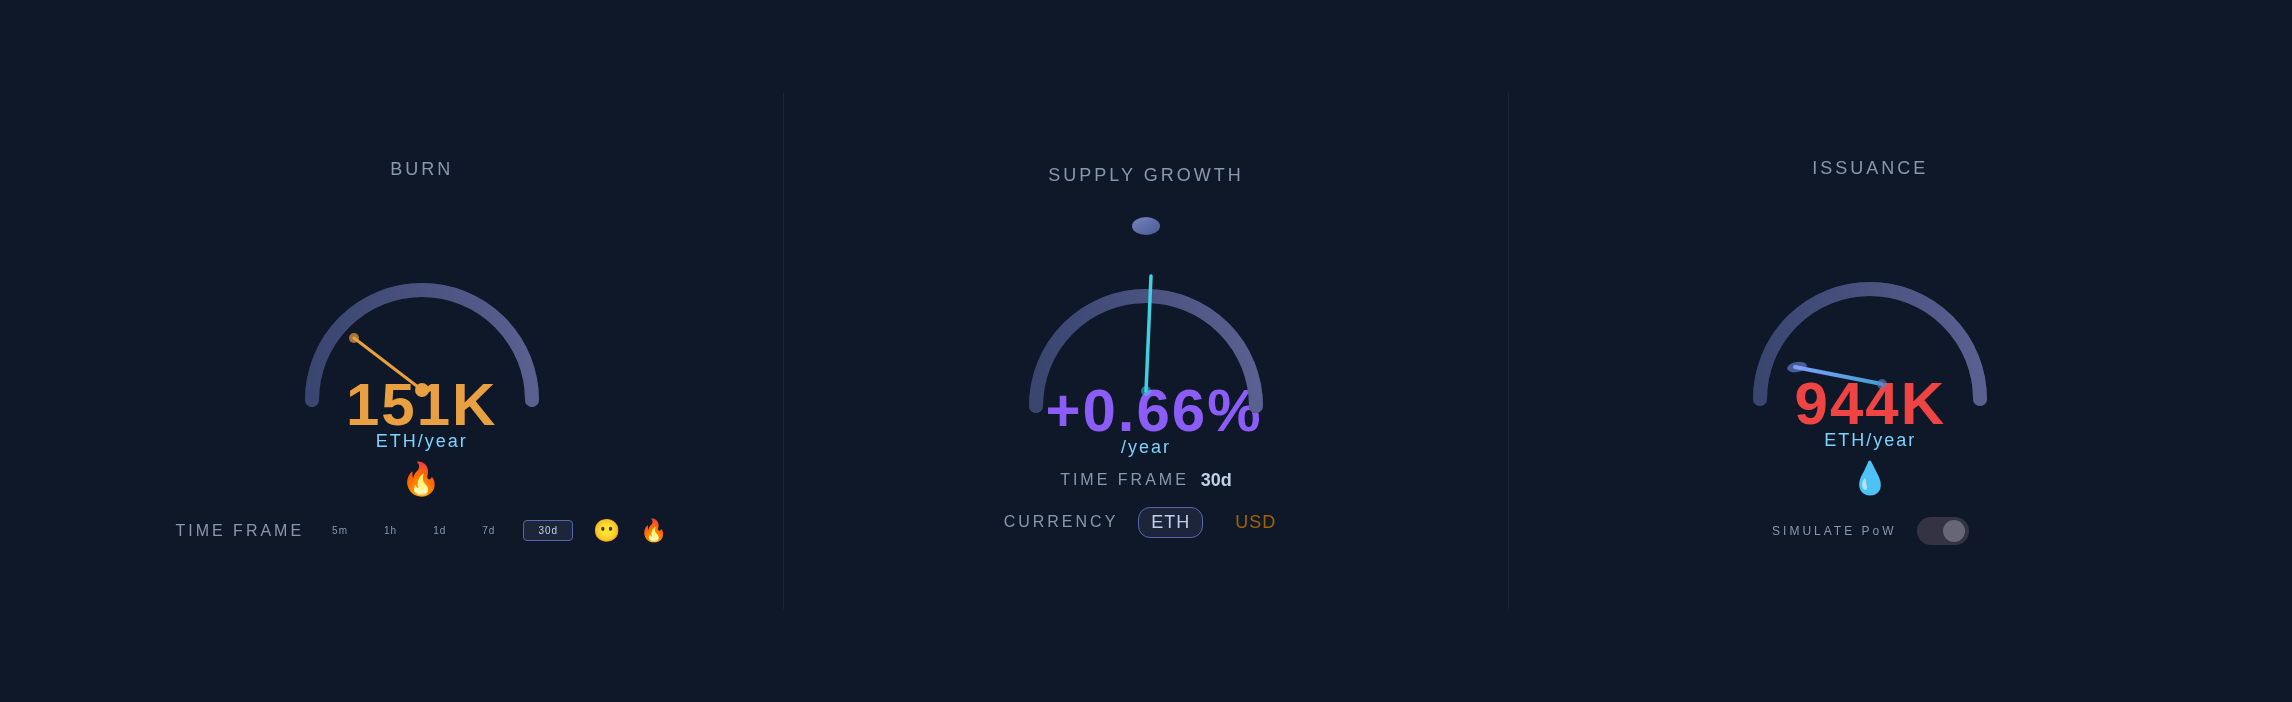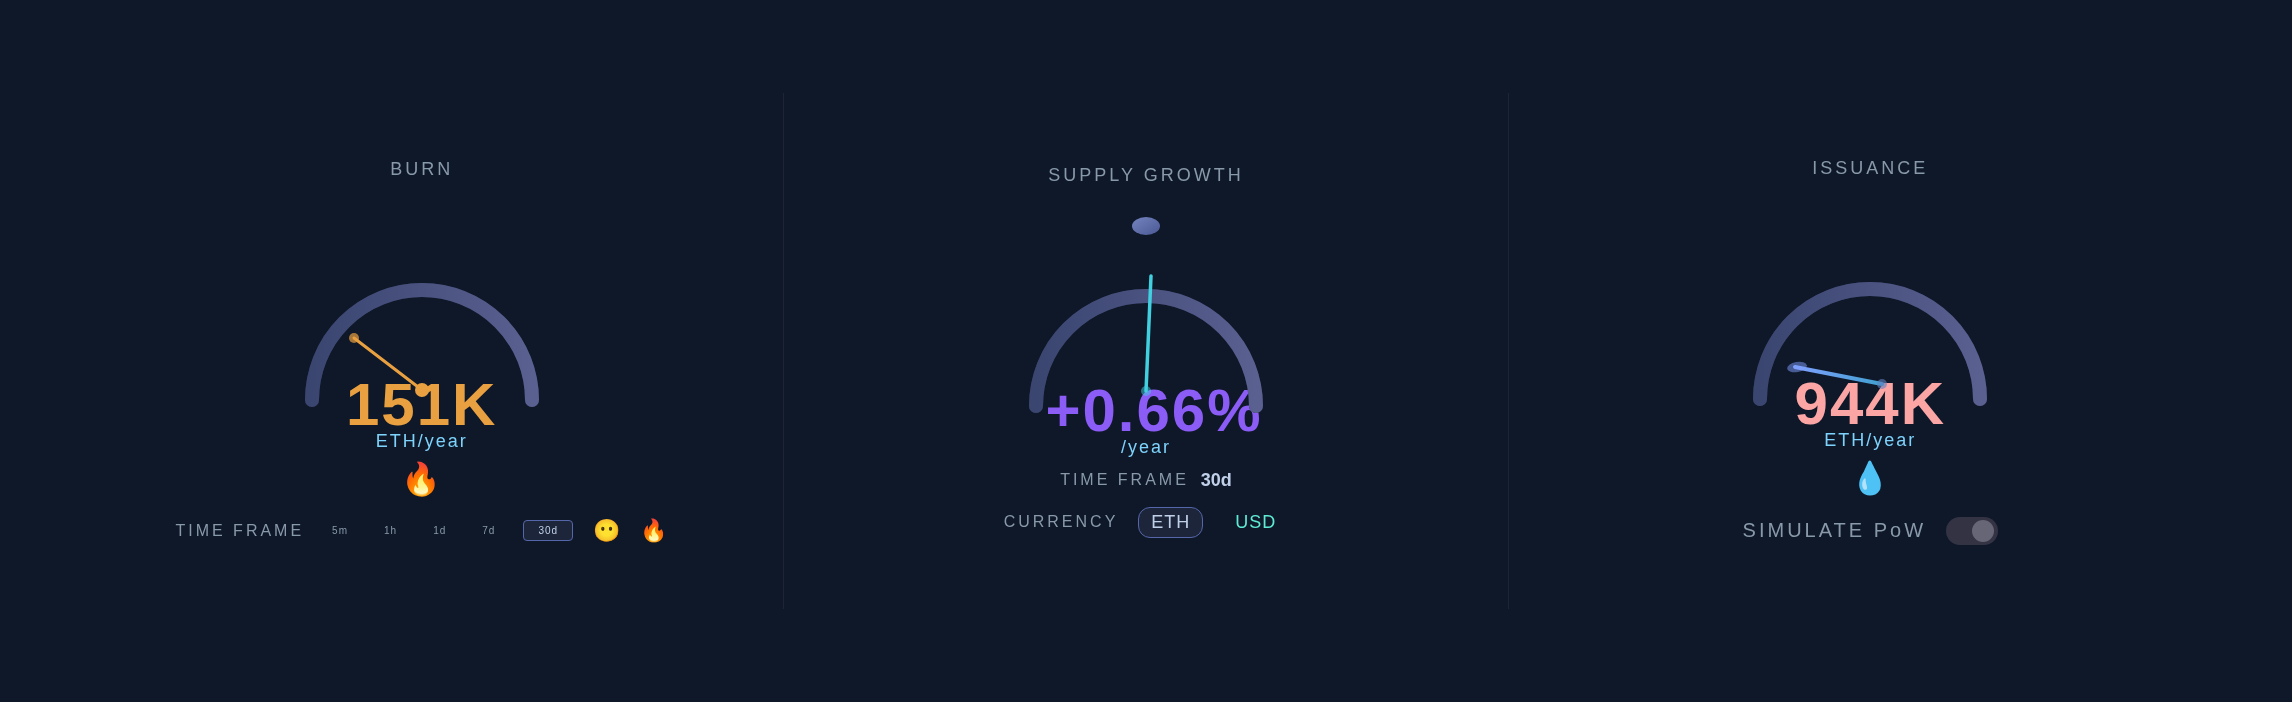--- a/index.html
+++ b/index.html
@@ -86,21 +86,21 @@
       text-align: center;
     }
 
     
     .burn-number { color: #e8a040; }
 
     
     .supply-number { color: #8b5cf6; margin-left: 16px; }
 
     
-    .issuance-number { color: #fca5a5; text-align: right; }
+    .issuance-number { color: #ef4444; text-align: right; }
 
     
     .panel-controls {
       display: flex;
       align-items: center;
       gap: 20px;
       margin-top: 20px;
     }
 
     .control-label {
@@ -130,21 +130,21 @@
 
     .emoji-btn {
       font-size: 22px;
       background: none;
       border: none;
       cursor: pointer;
     }
 
     
     .currency-btn {
-      color: #5eead4;
+      color: #a16207;
       font-size: 18px;
       background: none;
       border: none;
       cursor: pointer;
       padding: 4px 12px;
       letter-spacing: 1px;
     }
 
     .currency-btn.active {
       color: #c0d0e8;
@@ -168,21 +168,21 @@
       height: 22px;
       background: #667;
       border-radius: 50%;
       position: absolute;
       top: 3px;
       right: 4px;
     }
 
     .simulate-label {
       color: #8899aa;
-      font-size: 20px;
+      font-size: 12px;
       letter-spacing: 3px;
     }
 
     .timeframe-row {
       display: flex;
       align-items: center;
       gap: 12px;
       margin-top: 12px;
     }
 

